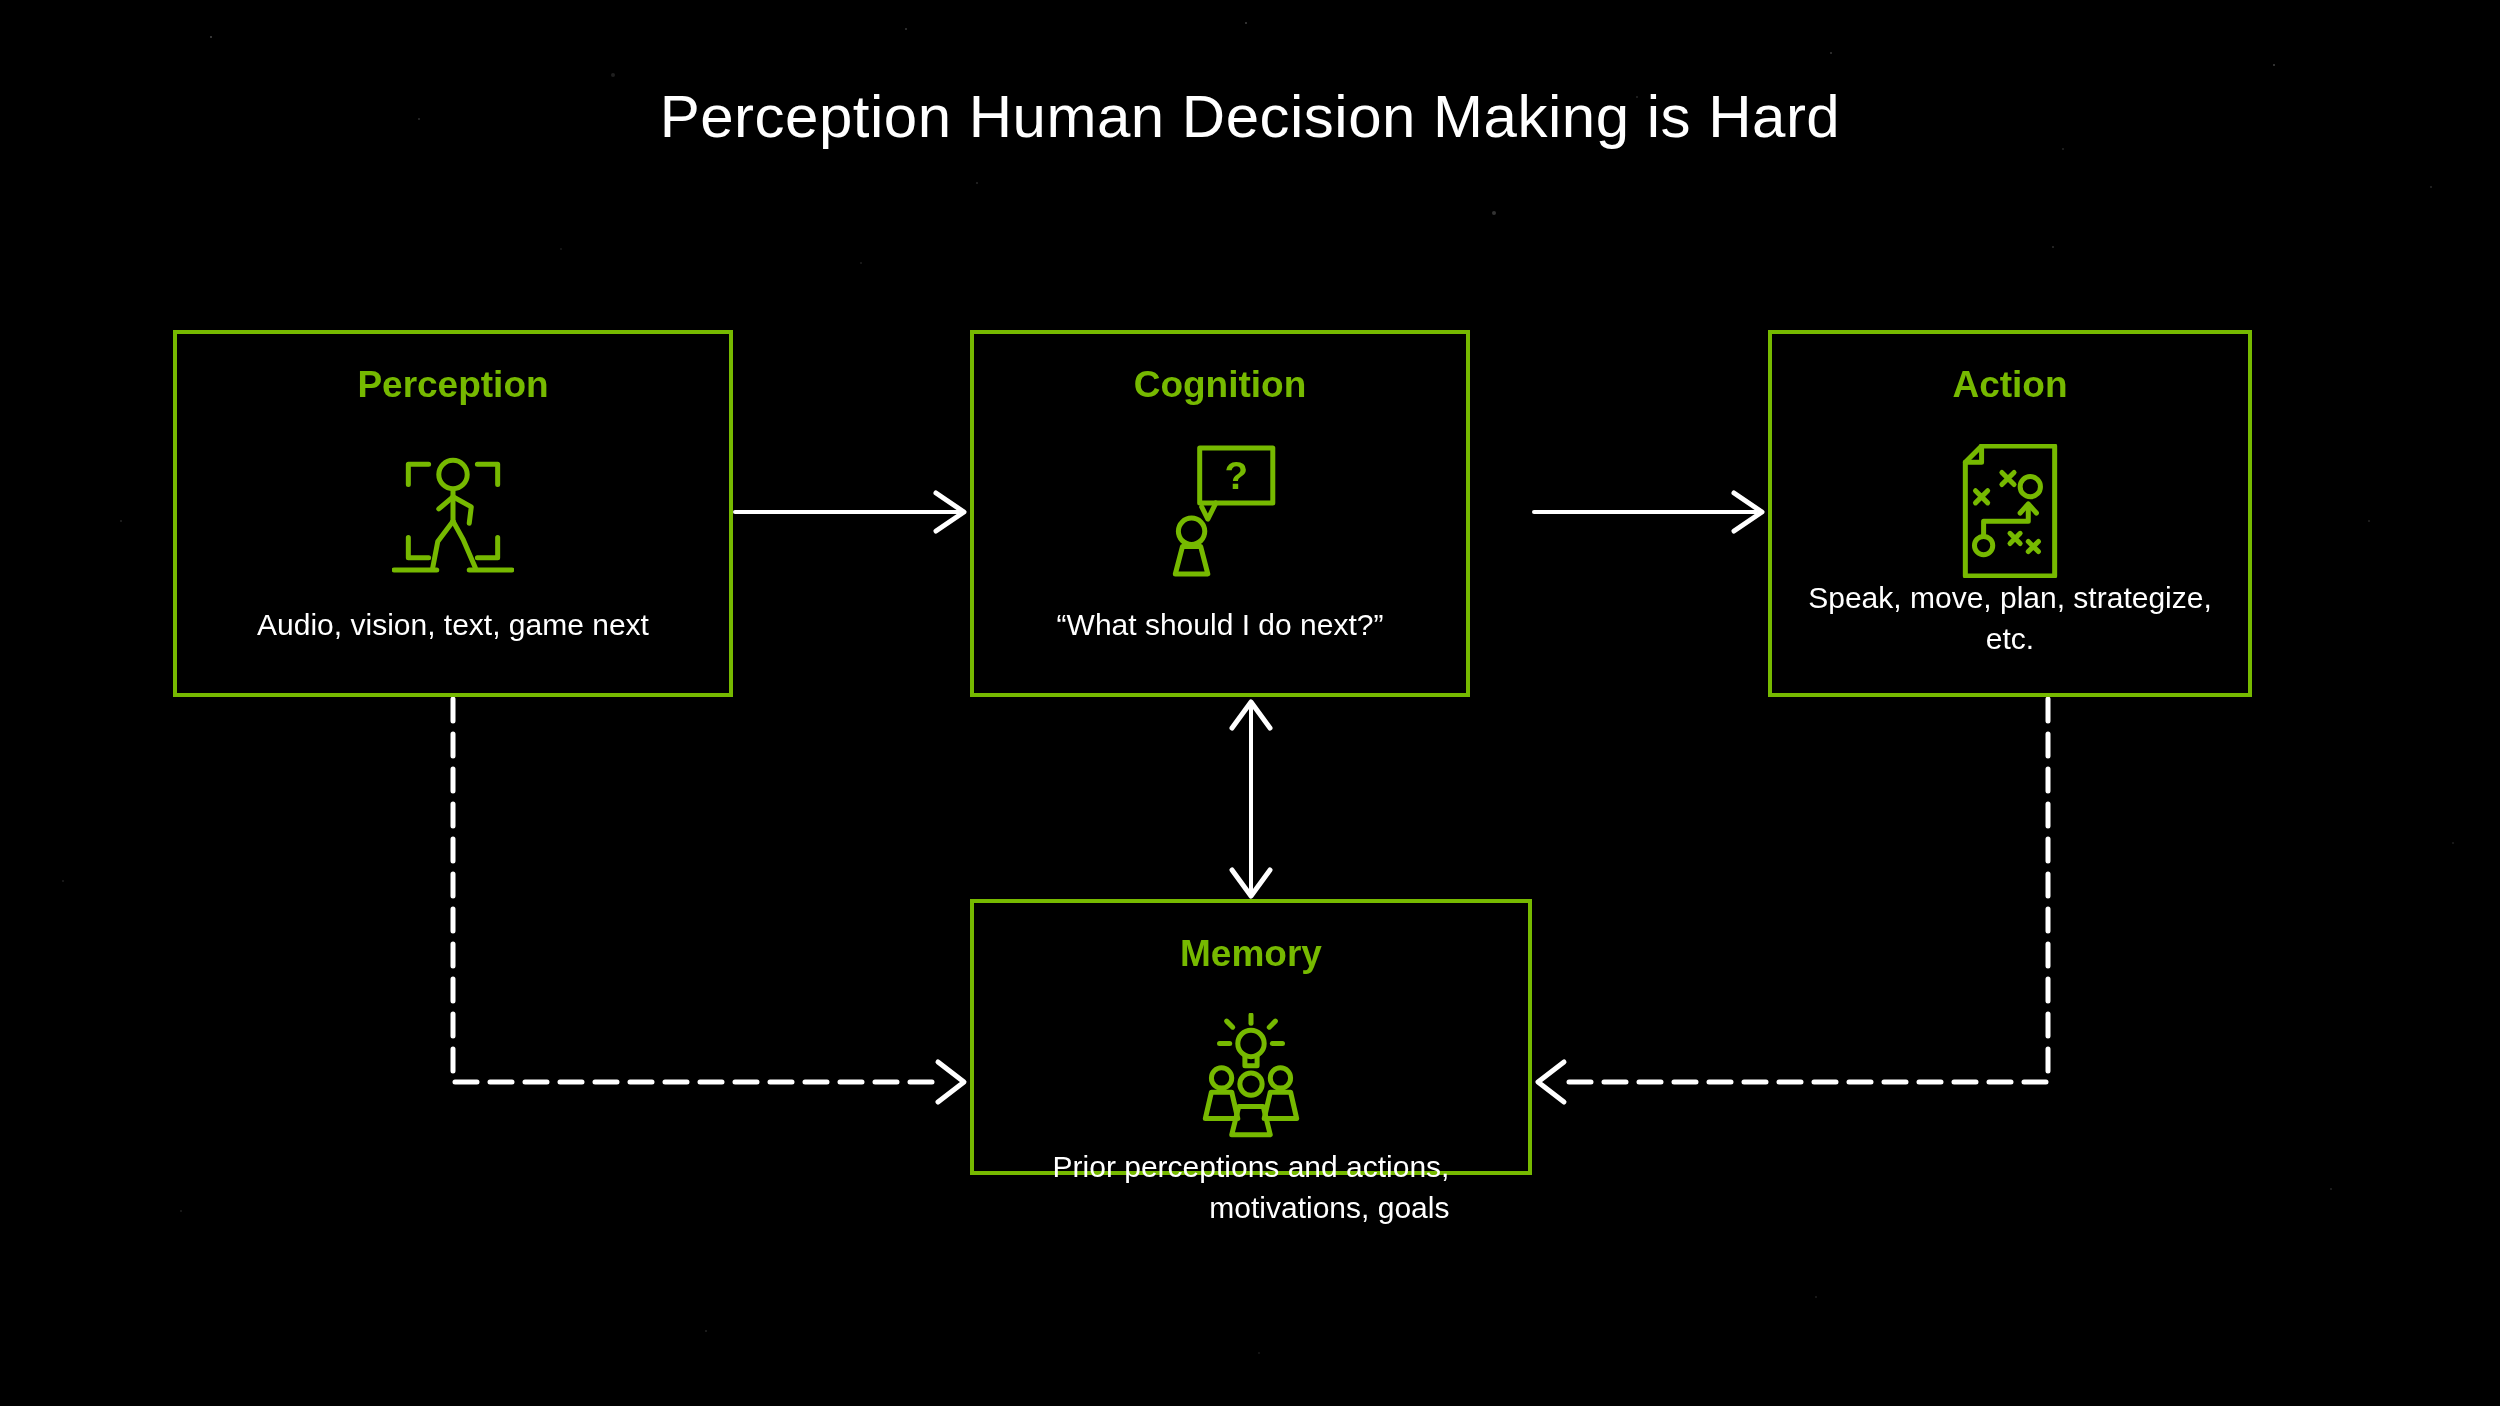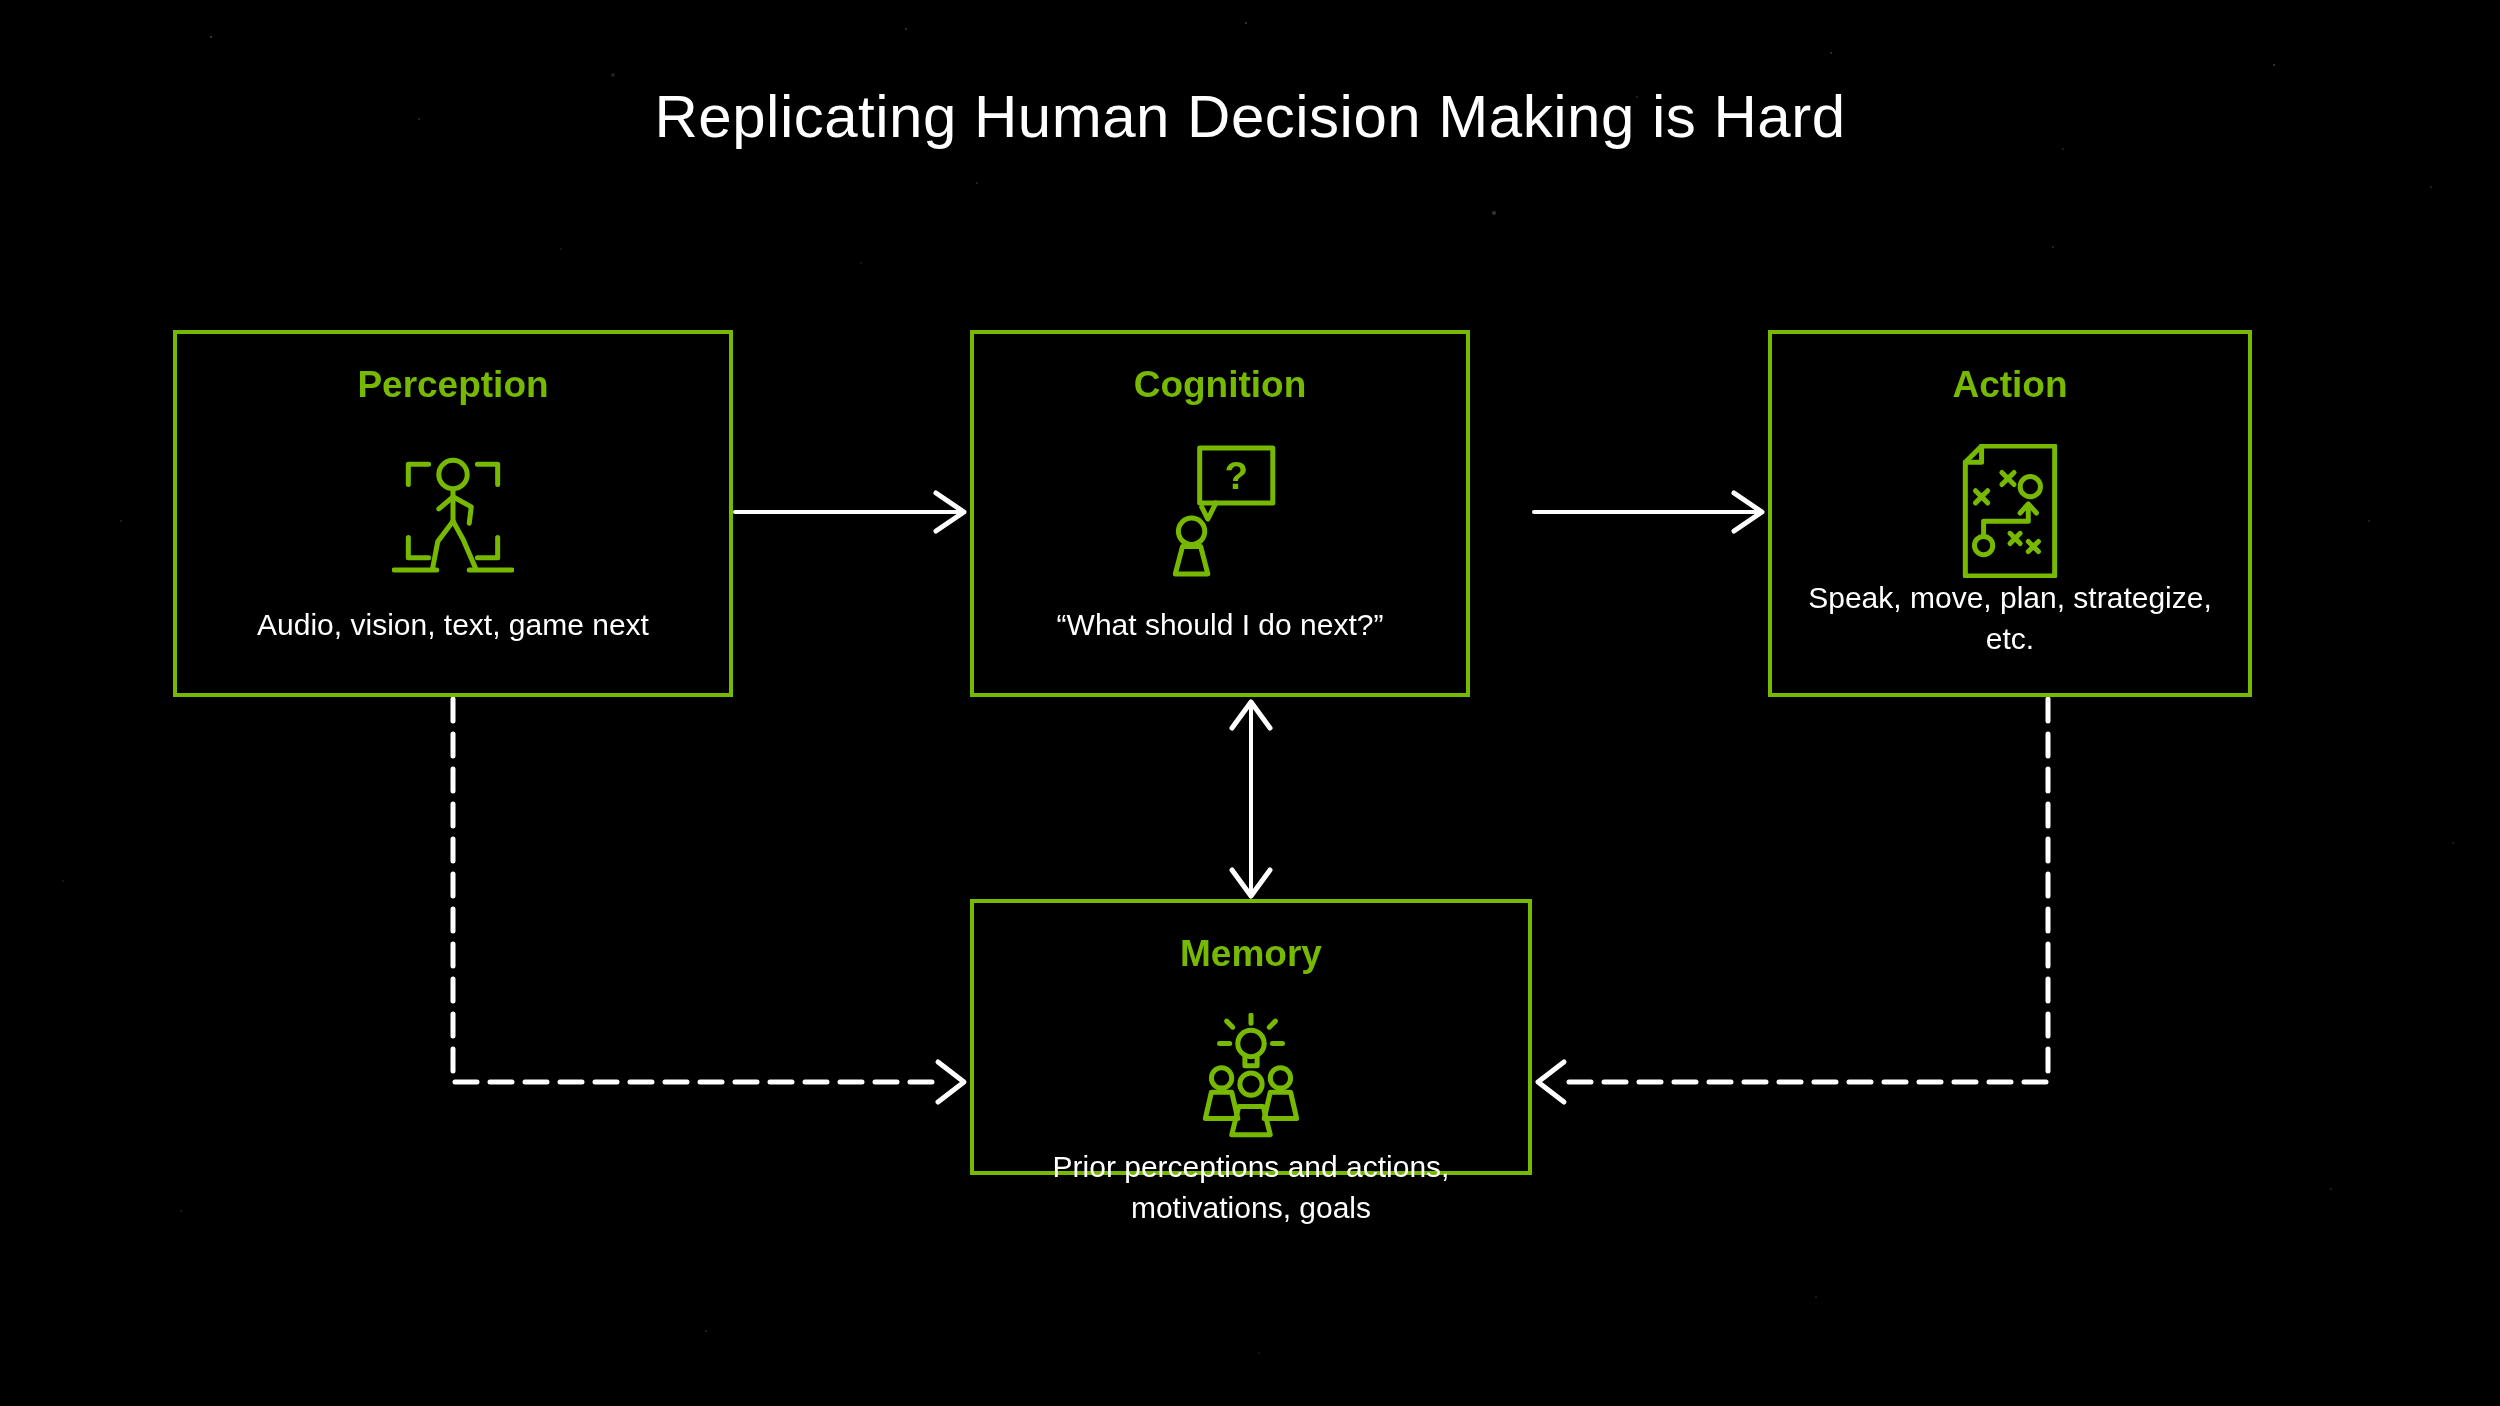--- a/index.html
+++ b/index.html
@@ -75,31 +75,31 @@
   .box-icon{margin-top:38px;flex:0 0 auto;}
   .box-icon *{vector-effect:non-scaling-stroke;}
   .icon-stroke{fill:none;stroke:var(--green);stroke-width:5px;stroke-linecap:round;stroke-linejoin:round;}
   .icon-qmark{fill:var(--green);font-size:38px;font-weight:600;font-family:"Liberation Sans","DejaVu Sans",sans-serif;}
   .box-text{
     margin-top:auto;margin-bottom:48px;
     color:var(--white);
     font-size:30px;line-height:1.35;text-align:center;
     padding:0 20px;
   }
-  .box-memory .box-text{margin-bottom:40px;}
+  .box-memory .box-text{margin-bottom:40px;text-align:right;}
   .box-text span{display:block;}
 </style>
 </head>
 <body>
 
 <div class="stage">
 
   <div class="stars"></div>
 
-  <h1 class="title">Replicating Human Decision Making is Hard</h1>
+  <h1 class="title">Perception Human Decision Making is Hard</h1>
 
   <svg class="connectors" width="2500" height="1406" viewBox="0 0 2500 1406">
     <g>
       <path class="c-line" d="M735 512 H958"></path>
       <path class="c-head" d="M936 493 L964 512 L936 531"></path>
     </g>
     <g>
       <path class="c-line" d="M1534 512 H1756"></path>
       <path class="c-head" d="M1734 493 L1762 512 L1734 531"></path>
     </g>

